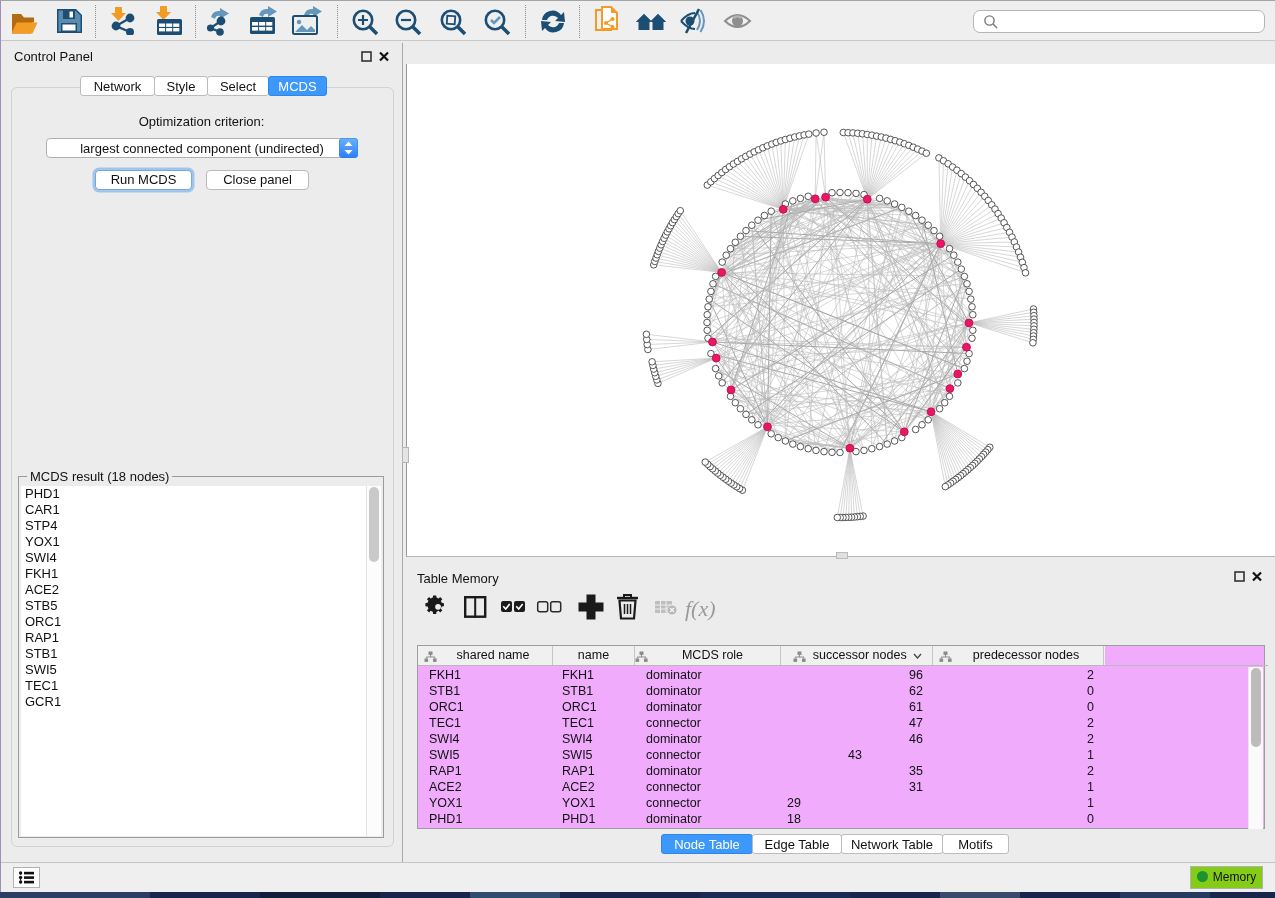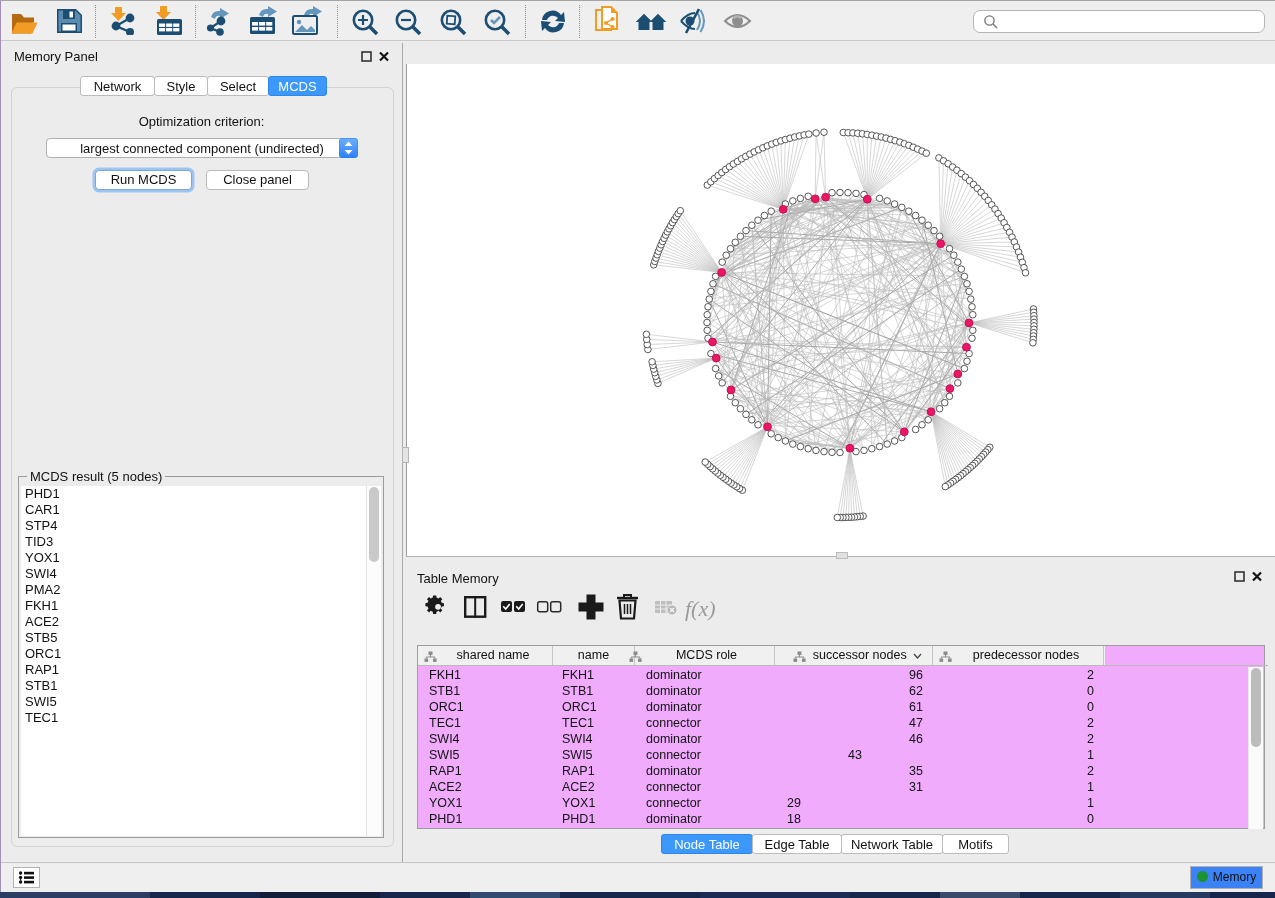--- a/index.html
+++ b/index.html
@@ -47,21 +47,21 @@
 #thead { position:absolute; left:0; top:0; width:850px; height:20px; border-bottom:1px solid #b9b9b9; }
 #theadbg { position:absolute; left:0; top:0; width:687px; height:19px; background:#f0f0f0; }
 .hcell { position:absolute; top:0; height:19px; border-right:1px solid #c6c6c6; font-size:12.5px; color:#111; text-align:center; line-height:19px; }
 .trow { position:absolute; left:0; width:850px; height:16px; font-size:12.5px; color:#111; }
 .trow span { position:absolute; line-height:16px; }
 #vscroll { position:absolute; right:1px; top:21px; width:15px; height:162px; background:#fafafa; border-left:1px solid #e8e8e8; }
 #vscroll .thumb { position:absolute; left:2px; top:1px; width:10px; height:79px; background:#bcbcbc; border-radius:5px; }
 .bottabs { position:absolute; top:268px; left:255px; display:flex; }
 
 #statusbar { position:absolute; left:0; top:861px; width:1274px; height:30px; background:#efefef; border-top:1px solid #c4c4c4; }
-#memorybtn { position:absolute; right:12px; top:3px; width:73px; height:23px; background:#3b82f6; border:1px solid #b2b2b2; font-size:12px; color:#111; line-height:21px; text-align:center; }
+#memorybtn { position:absolute; right:12px; top:3px; width:73px; height:23px; background:#84cc16; border:1px solid #b2b2b2; font-size:12px; color:#111; line-height:21px; text-align:center; }
 #listbtn { position:absolute; left:12px; top:4px; width:27px; height:21px; background:#fff; border:1px solid #b2b2b2; }
 #topline { position:absolute; left:0; top:0; width:1275px; height:1px; background:#a5a5a5; }
 #leftline { position:absolute; left:0; top:1px; width:1px; height:891px; background:#a08db8; }
 </style></head><body>
 <div id="topline"></div>
 <div id="leftline"></div>
 <div id="app">
 <div id="toolbar">
       <svg class="ticon" style="left:10px;top:11px" width="28" height="24" viewBox="0 0 28 24">
 <path d="M1 2 h9 l3 3.5 h10 v5 h-22 z" fill="#b36a10"></path>
@@ -172,21 +172,21 @@
       <div class="tsep" style="left:524px"></div>
       <div class="tsep" style="left:578px"></div>
       <div id="search">
         <svg width="16" height="16" viewBox="0 0 16 16" style="position:absolute;left:9px;top:3px">
           <circle cx="6.5" cy="6.5" r="4.6" fill="none" stroke="#777" stroke-width="1.4"></circle>
           <path d="M10 10 L14 14" stroke="#777" stroke-width="1.4"></path>
         </svg>
       </div>
     </div>
 <div id="ctl">
-  <div class="title">Memory Panel</div>
+  <div class="title">Control Panel</div>
   <div class="winbtn" style="left:360px;top:8px"><svg width="11" height="11" viewBox="0 0 11 11">
           <rect x="1" y="1" width="9" height="9" fill="none" stroke="#333" stroke-width="1.6"></rect>
         </svg></div>
   <div class="winbtn" style="left:377px;top:8px"><svg width="12" height="11" viewBox="0 0 12 11">
           <path d="M2 1.5 L10 9.5 M10 1.5 L2 9.5" stroke="#111" stroke-width="2.2"></path>
         </svg></div>
   <div id="ctlbody"></div>
   <div class="tabs" style="left:79px;top:33px;z-index:3">
     <div class="tab" style="width:75px">Network</div>
         <div class="tab" style="width:54px">Style</div>
@@ -200,37 +200,36 @@
           </svg></div>
   </div>
   <div class="pushbtn" style="left:94px;top:127px;width:97px;box-shadow:0 0 0 2.5px #9fc5ee;border-color:#79a8d6">Run MCDS</div>
   <div class="pushbtn" style="left:205px;top:127px;width:103px">Close panel</div>
   <div id="mcdsbox">
     <div class="borderbox"></div>
     <div id="mcdslist">
           <div>PHD1</div>
           <div>CAR1</div>
           <div>STP4</div>
-          <div>TID3</div>
           <div>YOX1</div>
           <div>SWI4</div>
-          <div>PMA2</div>
           <div>FKH1</div>
           <div>ACE2</div>
           <div>STB5</div>
           <div>ORC1</div>
           <div>RAP1</div>
           <div>STB1</div>
           <div>SWI5</div>
           <div>TEC1</div>
+          <div>GCR1</div>
         </div>
     <div id="mcdsscroll">
           <div class="thumb"></div>
         </div>
-    <div class="lab">MCDS result (5 nodes)</div>
+    <div class="lab">MCDS result (18 nodes)</div>
   </div>
 </div>
 
 <div id="netwin">
   <div id="netcanvas"></div>
   <div style="position:absolute;left:430px;top:509px;width:12px;height:7px;background:#e0e0e0;border:1px solid #bbb"></div>
 </div>
 <div style="position:absolute;left:401px;top:446px;width:7px;height:16px;background:#e4e4e4;border:1px solid #b5b5b5"></div>
 
 <div id="tablepanel">
@@ -280,21 +279,21 @@
 
 <div id="thead">
           <div id="theadbg"></div>
  <div class="hcell" style="left:0;width:135px;padding-left:16px"><span style="position:absolute;left:6px;top:3px"><svg width="13" height="12" viewBox="0 0 13 12" style="vertical-align:-1px">
                 <rect x="4.5" y="0.5" width="4" height="3.4" fill="#8a8a8a"></rect>
                 <rect x="0.5" y="7.5" width="3.6" height="3.4" fill="#8a8a8a"></rect>
                 <rect x="9" y="7.5" width="3.6" height="3.4" fill="#8a8a8a"></rect>
                 <path d="M6.5 4 v2 M2.3 7.5 v-1.5 h8.5 v1.5" stroke="#8a8a8a" fill="none"></path>
               </svg></span>shared name</div>
  <div class="hcell" style="left:135px;width:82px">name</div>
- <div class="hcell" style="left:205px;width:152px;padding-left:16px"><span style="position:absolute;left:6px;top:3px"><svg width="13" height="12" viewBox="0 0 13 12" style="vertical-align:-1px">
+ <div class="hcell" style="left:211px;width:152px;padding-left:16px"><span style="position:absolute;left:6px;top:3px"><svg width="13" height="12" viewBox="0 0 13 12" style="vertical-align:-1px">
                 <rect x="4.5" y="0.5" width="4" height="3.4" fill="#8a8a8a"></rect>
                 <rect x="0.5" y="7.5" width="3.6" height="3.4" fill="#8a8a8a"></rect>
                 <rect x="9" y="7.5" width="3.6" height="3.4" fill="#8a8a8a"></rect>
                 <path d="M6.5 4 v2 M2.3 7.5 v-1.5 h8.5 v1.5" stroke="#8a8a8a" fill="none"></path>
               </svg></span>MCDS role</div>
  <div class="hcell" style="left:369px;width:146px;padding-left:16px"><span style="position:absolute;left:6px;top:3px"><svg width="13" height="12" viewBox="0 0 13 12" style="vertical-align:-1px">
                 <rect x="4.5" y="0.5" width="4" height="3.4" fill="#8a8a8a"></rect>
                 <rect x="0.5" y="7.5" width="3.6" height="3.4" fill="#8a8a8a"></rect>
                 <rect x="9" y="7.5" width="3.6" height="3.4" fill="#8a8a8a"></rect>
                 <path d="M6.5 4 v2 M2.3 7.5 v-1.5 h8.5 v1.5" stroke="#8a8a8a" fill="none"></path>

